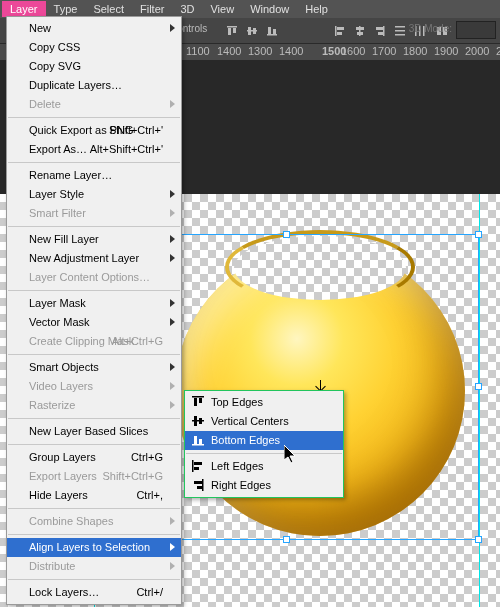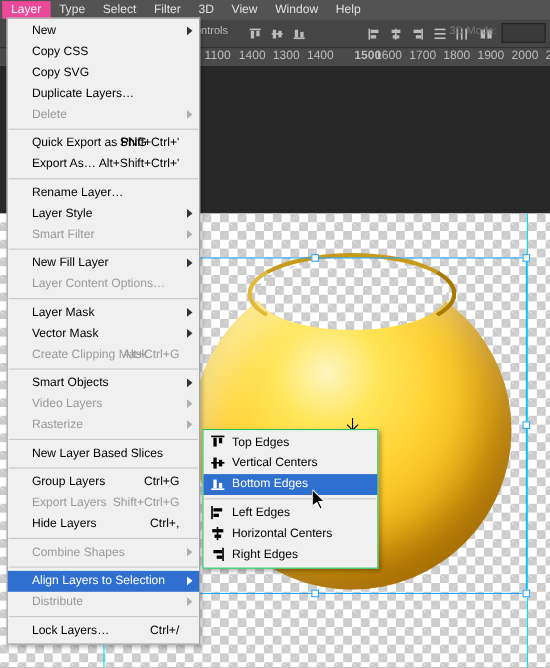--- a/index.html
+++ b/index.html
@@ -194,20 +194,21 @@
     <div class="item disabled"><span>Delete</span><span class="arrow"></span></div>
     <div class="sep"></div>
     <div class="item"><span>Quick Export as PNG</span><span class="sc">Shift+Ctrl+'</span></div>
     <div class="item"><span>Export As…</span><span class="sc">Alt+Shift+Ctrl+'</span></div>
     <div class="sep"></div>
     <div class="item"><span>Rename Layer…</span></div>
     <div class="item"><span>Layer Style</span><span class="arrow"></span></div>
     <div class="item disabled"><span>Smart Filter</span><span class="arrow"></span></div>
     <div class="sep"></div>
     <div class="item"><span>New Fill Layer</span><span class="arrow"></span></div>
+    <div class="item"><span>New Adjustment Layer</span><span class="arrow"></span></div>
     <div class="item disabled"><span>Layer Content Options…</span></div>
     <div class="sep"></div>
     <div class="item"><span>Layer Mask</span><span class="arrow"></span></div>
     <div class="item"><span>Vector Mask</span><span class="arrow"></span></div>
     <div class="item disabled"><span>Create Clipping Mask</span><span class="sc">Alt+Ctrl+G</span></div>
     <div class="sep"></div>
     <div class="item"><span>Smart Objects</span><span class="arrow"></span></div>
     <div class="item disabled"><span>Video Layers</span><span class="arrow"></span></div>
     <div class="item disabled"><span>Rasterize</span><span class="arrow"></span></div>
     <div class="sep"></div>
@@ -249,27 +250,20 @@
     <div class="sep"></div>
     <div class="sitem"><span class="icn">
         <svg width="14" height="14" fill="#000">
           <rect x="1" y="1" width="1.5" height="12"></rect>
           <rect x="3" y="3" width="8" height="3"></rect>
           <rect x="3" y="8" width="5" height="3"></rect>
         </svg>
       </span><span>Left Edges</span></div>
     <div class="sitem"><span class="icn">
         <svg width="14" height="14" fill="#000">
-          <rect x="6" y="1" width="1.5" height="12"></rect>
-          <rect x="2" y="3" width="10" height="3"></rect>
-          <rect x="4" y="8" width="6" height="3"></rect>
-        </svg>
-      </span><span>Horizontal Centers</span></div>
-    <div class="sitem"><span class="icn">
-        <svg width="14" height="14" fill="#000">
           <rect x="11" y="1" width="1.5" height="12"></rect>
           <rect x="3" y="3" width="8" height="3"></rect>
           <rect x="6" y="8" width="5" height="3"></rect>
         </svg>
       </span><span>Right Edges</span></div>
   </div>
 
 <div class="cursor">
 <svg width="14" height="20">
       <path d="M0 0 L0 15 L4 12 L7 18 L9 17 L6 11 L11 11 Z" fill="#000" stroke="#fff" stroke-width="1"></path>

